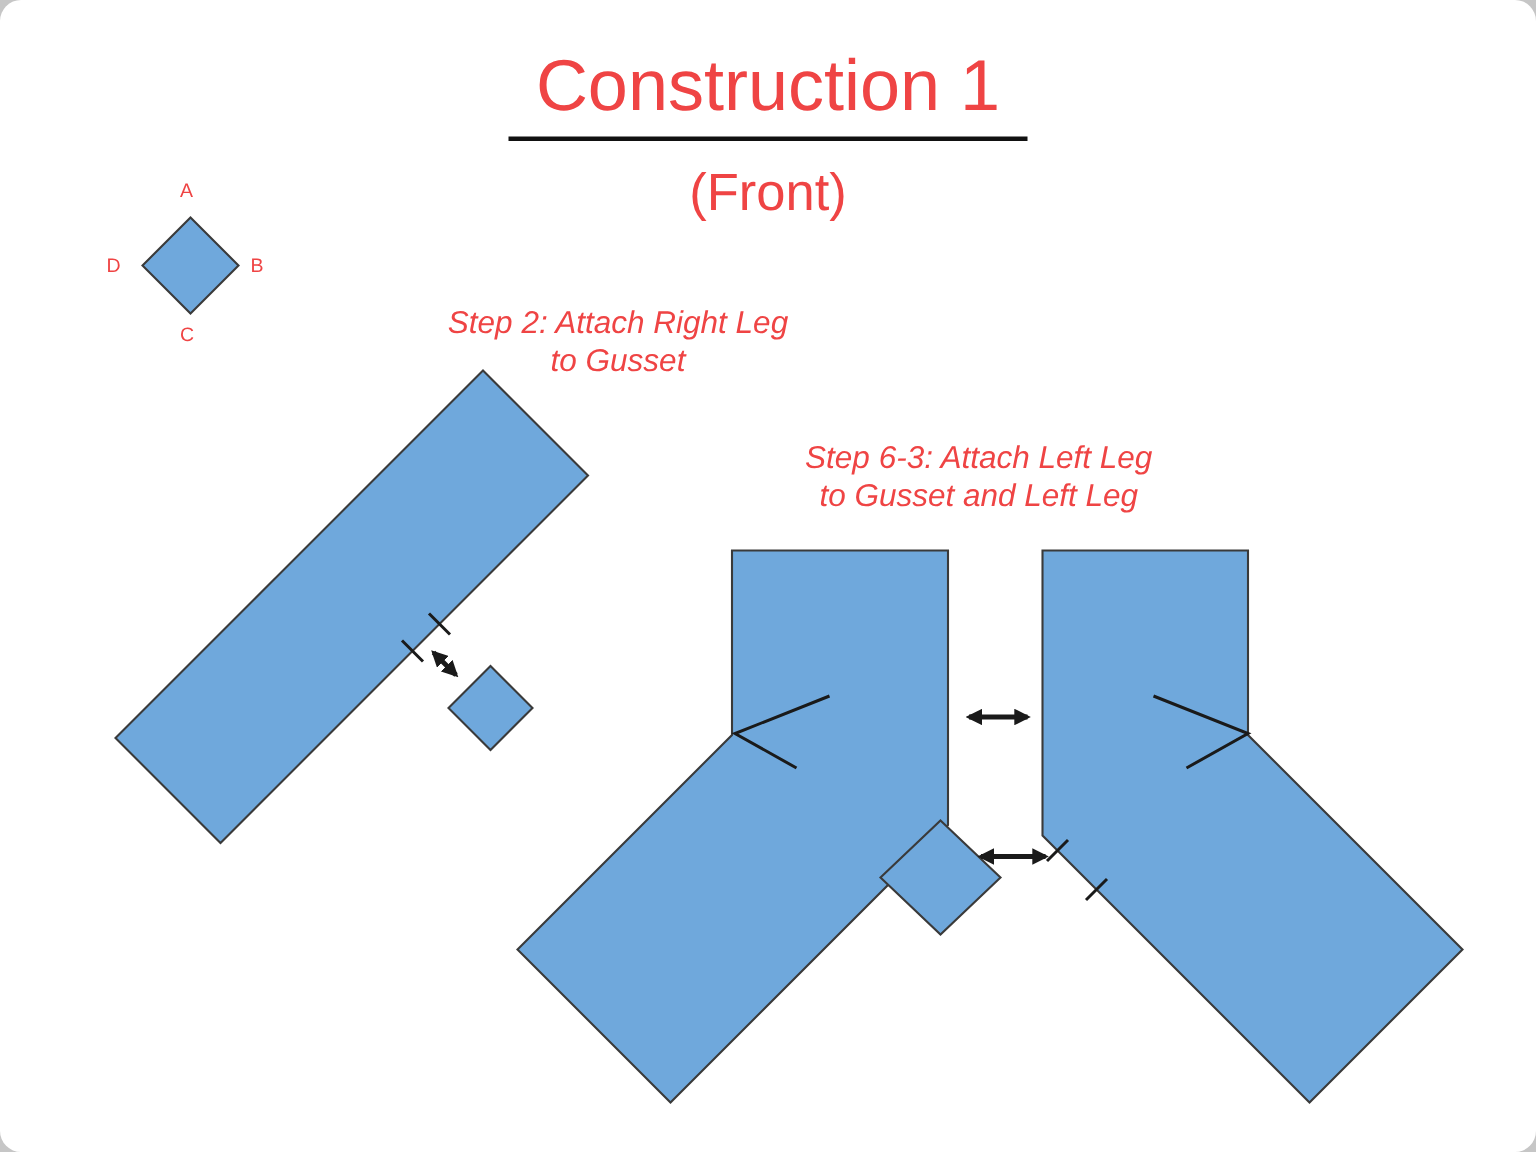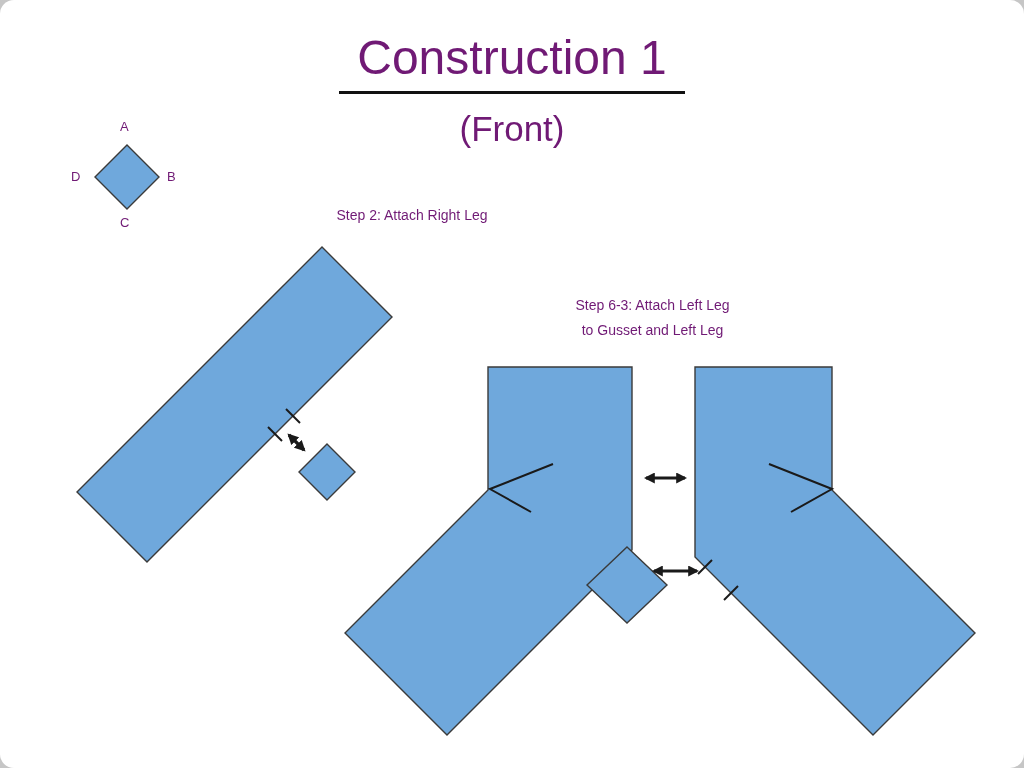--- a/index.html
+++ b/index.html
@@ -7,42 +7,42 @@
     width:1024px; height:768px; overflow:hidden;
     background:#c6c6c6;
     font-family:"Liberation Sans", sans-serif;
   }
   .slide {
     position:absolute; top:0; left:0; width:1024px; height:768px;
     background:#ffffff; border-radius:14px;
   }
   svg.diagram { position:absolute; top:0; left:0; }
 
-  .txt { position:absolute; color:#701a75; }
+  .txt { position:absolute; color:#ef4444; }
 
   .title-wrap { top:30px; left:0; width:100%; text-align:center; }
   .title-text {
     display:inline-block;
     font-size:48px; line-height:56px;
     padding:0 18px 5px 18px;
     border-bottom:3px solid #111111;
   }
   .subtitle {
     top:108px; left:0; width:100%; text-align:center;
     font-size:35px; line-height:42px;
   }
 
   .corner-label { font-size:13px; line-height:14px; }
   #lblA { left:120px; top:120px; }
   #lblB { left:167px; top:170px; }
   #lblC { left:120px; top:216px; }
   #lblD { left:71px;  top:170px; }
 
   .step-label {
-    font-size:14px; line-height:25px; text-align:center;
+    font-size:21px; line-height:25px; text-align:center;font-style:italic;
   }
   #step2  { left:297px; top:203px; width:230px; }
   #step23 { left:530px; top:293px; width:245px; }
 
   polygon.shape { stroke:#3a3a3a; stroke-width:1.4px; }
   .mark  { stroke:#1a1a1a; stroke-width:2px;   fill:none; stroke-linecap:butt; }
   .arrow { stroke:#1a1a1a; stroke-width:3.2px; fill:none; }
   marker path { fill:#1a1a1a; }
 </style>
 </head>
@@ -91,19 +91,20 @@
   </div>
   <div class="txt subtitle">(Front)</div>
 
   <div id="lblA" class="txt corner-label">A</div>
   <div id="lblB" class="txt corner-label">B</div>
   <div id="lblC" class="txt corner-label">C</div>
   <div id="lblD" class="txt corner-label">D</div>
 
   <div id="step2" class="txt step-label">
     <div>Step 2: Attach Right Leg</div>
+    <div>to Gusset</div>
   </div>
   <div id="step23" class="txt step-label">
     <div>Step 6-3: Attach Left Leg</div>
     <div>to Gusset and Left Leg</div>
   </div>
 
 </div>
 
 </body></html>

